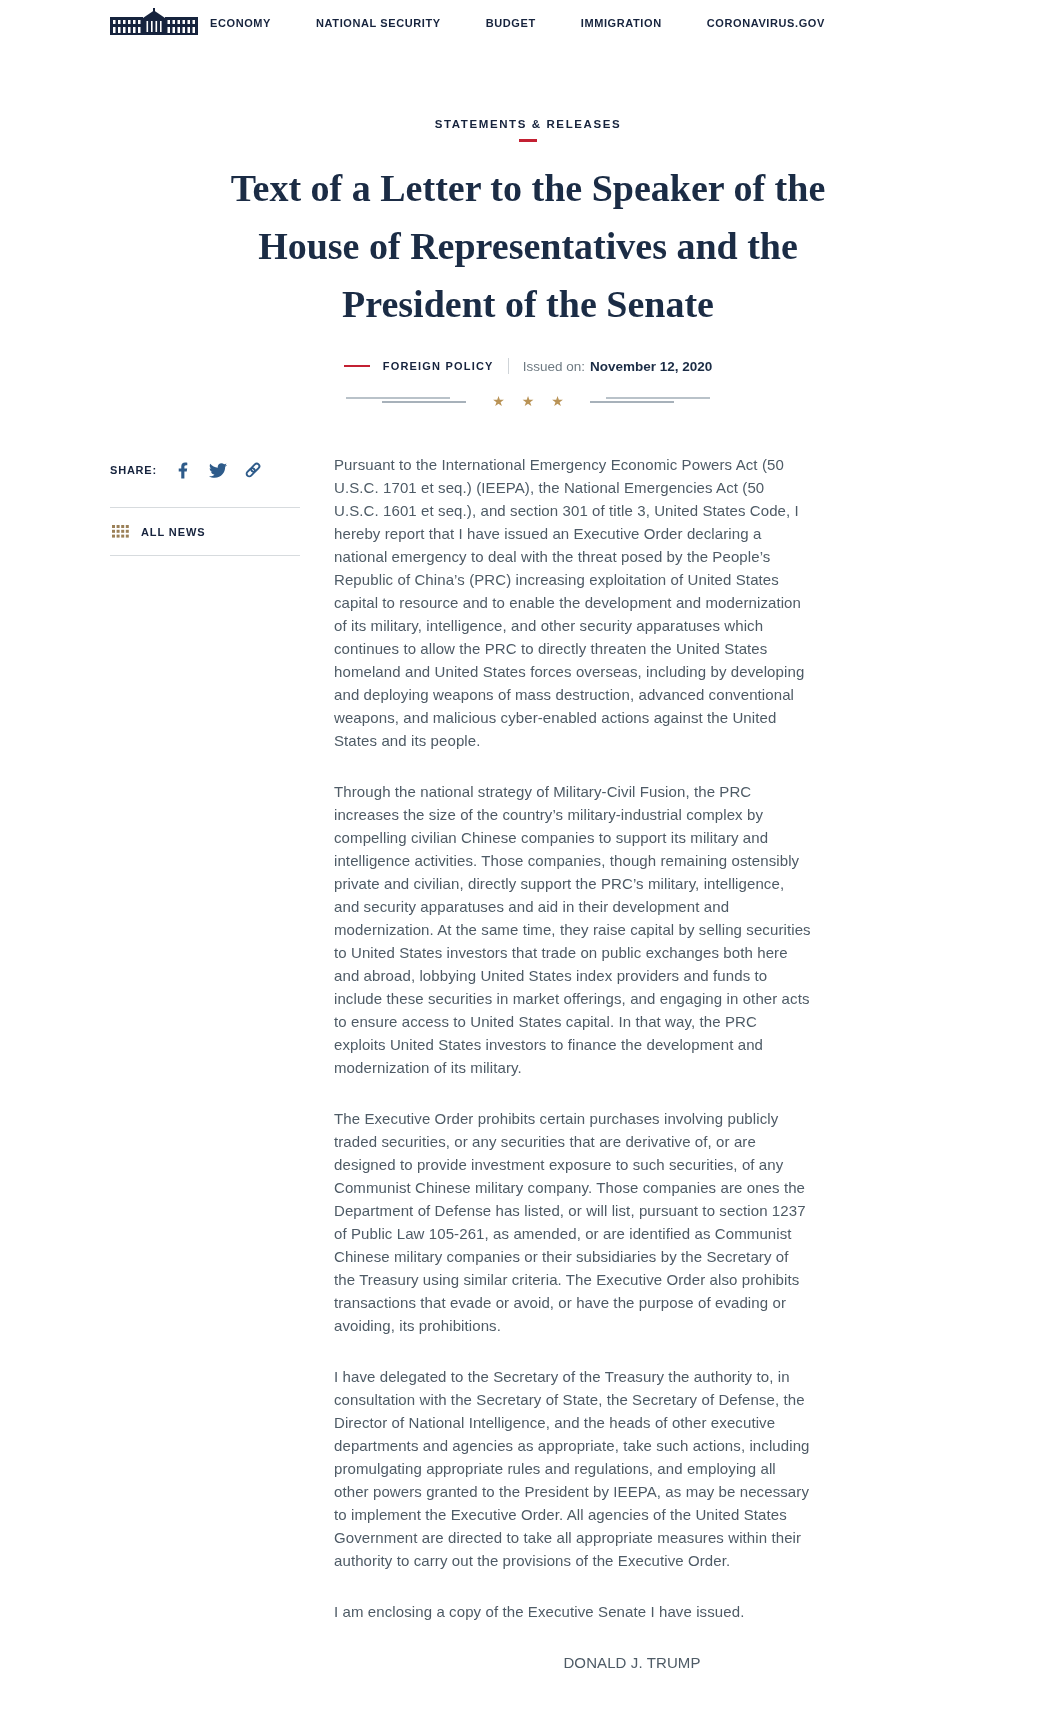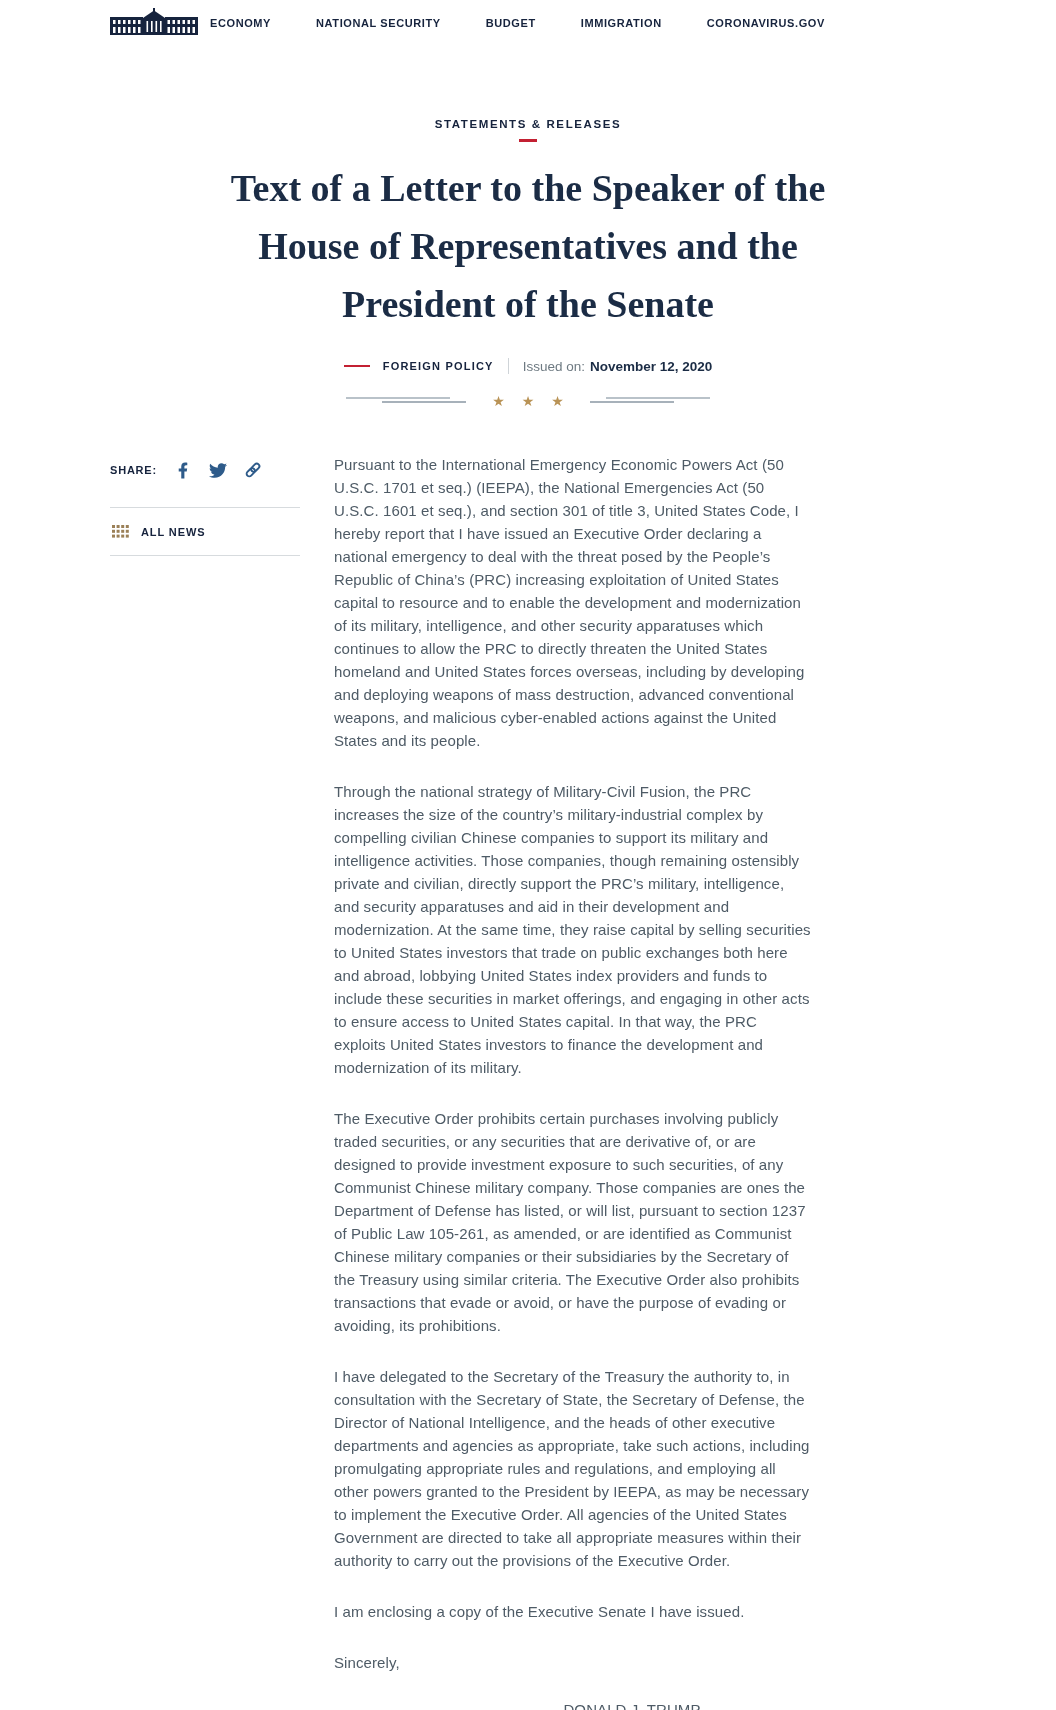--- a/index.html
+++ b/index.html
@@ -188,18 +188,17 @@
       </div>
       <hr class="side-rule" style="margin-top:0;">
     </div>
 
     <div class="main">
       <p>Pursuant to the International Emergency Economic Powers Act (50 U.S.C. 1701 et seq.) (IEEPA), the National Emergencies Act (50 U.S.C. 1601 et seq.), and section 301 of title 3, United States Code, I hereby report that I have issued an Executive Order declaring a national emergency to deal with the threat posed by the People’s Republic of China’s (PRC) increasing exploitation of United States capital to resource and to enable the development and modernization of its military, intelligence, and other security apparatuses which continues to allow the PRC to directly threaten the United States homeland and United States forces overseas, including by developing and deploying weapons of mass destruction, advanced conventional weapons, and malicious cyber-enabled actions against the United States and its people.</p>
       <p>Through the national strategy of Military-Civil Fusion, the PRC increases the size of the country’s military-industrial complex by compelling civilian Chinese companies to support its military and intelligence activities. Those companies, though remaining ostensibly private and civilian, directly support the PRC’s military, intelligence, and security apparatuses and aid in their development and modernization. At the same time, they raise capital by selling securities to United States investors that trade on public exchanges both here and abroad, lobbying United States index providers and funds to include these securities in market offerings, and engaging in other acts to ensure access to United States capital. In that way, the PRC exploits United States investors to finance the development and modernization of its military.</p>
       <p>The Executive Order prohibits certain purchases involving publicly traded securities, or any securities that are derivative of, or are designed to provide investment exposure to such securities, of any Communist Chinese military company. Those companies are ones the Department of Defense has listed, or will list, pursuant to section 1237 of Public Law 105-261, as amended, or are identified as Communist Chinese military companies or their subsidiaries by the Secretary of the Treasury using similar criteria. The Executive Order also prohibits transactions that evade or avoid, or have the purpose of evading or avoiding, its prohibitions.</p>
       <p>I have delegated to the Secretary of the Treasury the authority to, in consultation with the Secretary of State, the Secretary of Defense, the Director of National Intelligence, and the heads of other executive departments and agencies as appropriate, take such actions, including promulgating appropriate rules and regulations, and employing all other powers granted to the President by IEEPA, as may be necessary to implement the Executive Order. All agencies of the United States Government are directed to take all appropriate measures within their authority to carry out the provisions of the Executive Order.</p>
       <p>I am enclosing a copy of the Executive Senate I have issued.</p>
-      <p class="closing">Sincerely,</p>
       <p class="signature">DONALD J. TRUMP</p>
     </div>
 
   </div>
 </div>
 
 </body></html>

